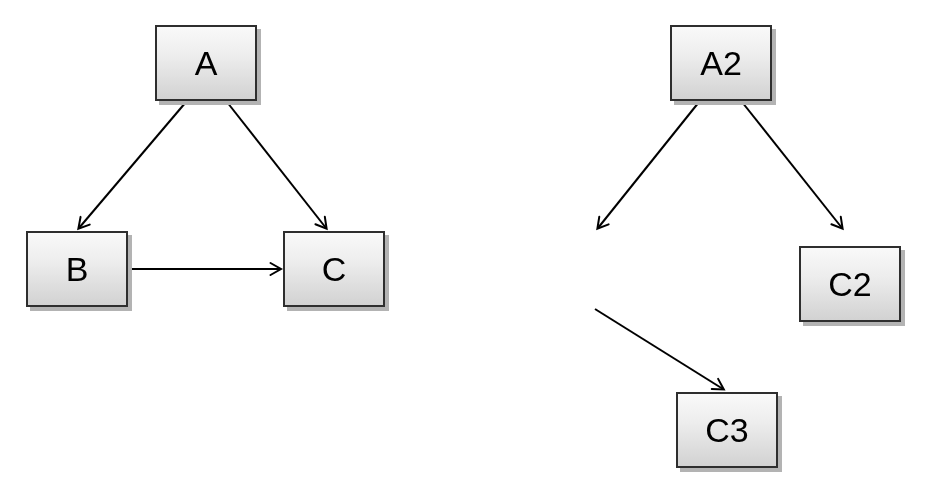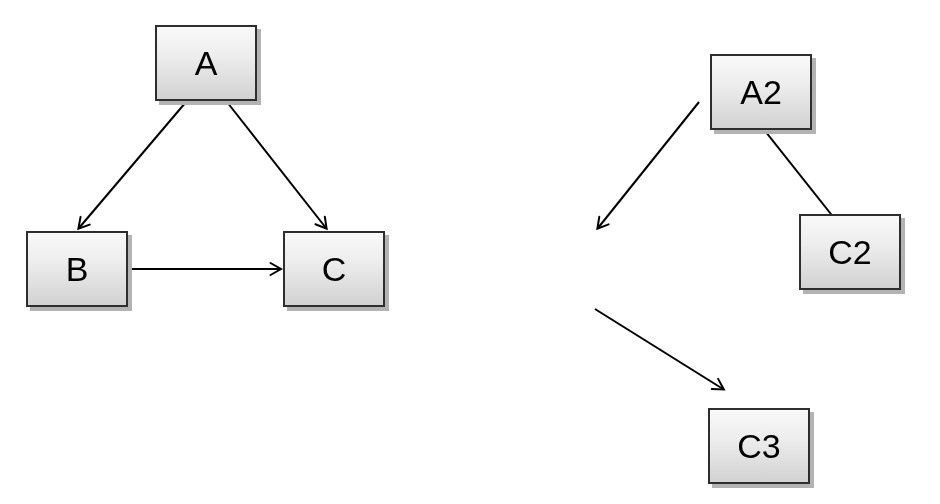--- a/index.html
+++ b/index.html
@@ -38,24 +38,24 @@
     font-size: 34px;
     color: #000000;
     line-height: 1;
     user-select: none;
   }
   
   .node-A  { left: 155px; top: 25px;  }
   .node-B  { left: 26px;  top: 231px; }
   .node-C  { left: 283px; top: 231px; }
   
-  .node-A2 { left: 710px; top: 25px; margin-top: 29px;  }
+  .node-A2 { left: 670px; top: 25px;  }
   .node-B2 { left: 542px; top: 231px; }
-  .node-C2 { left: 799px; top: 214px; }
-  .node-C3 { left: 708px; top: 392px; margin-top: 16px; }
+  .node-C2 { left: 799px; top: 246px; }
+  .node-C3 { left: 676px; top: 392px; }
 </style>
 </head>
 <body>
 
 <div class="canvas">
 
   <svg class="edges-layer" width="940" height="504" viewBox="0 0 940 504" xmlns="http://www.w3.org/2000/svg">
     <defs>
       <marker id="arrow-open" viewBox="-13 -8 16 16" markerWidth="16" markerHeight="16" refX="-1" refY="0" orient="auto" markerUnits="userSpaceOnUse">
         <path d="M -10.5 -6 L 0 0 L -10.5 6" fill="none" stroke="#000000" stroke-width="2" stroke-linecap="round" stroke-linejoin="miter"></path>

